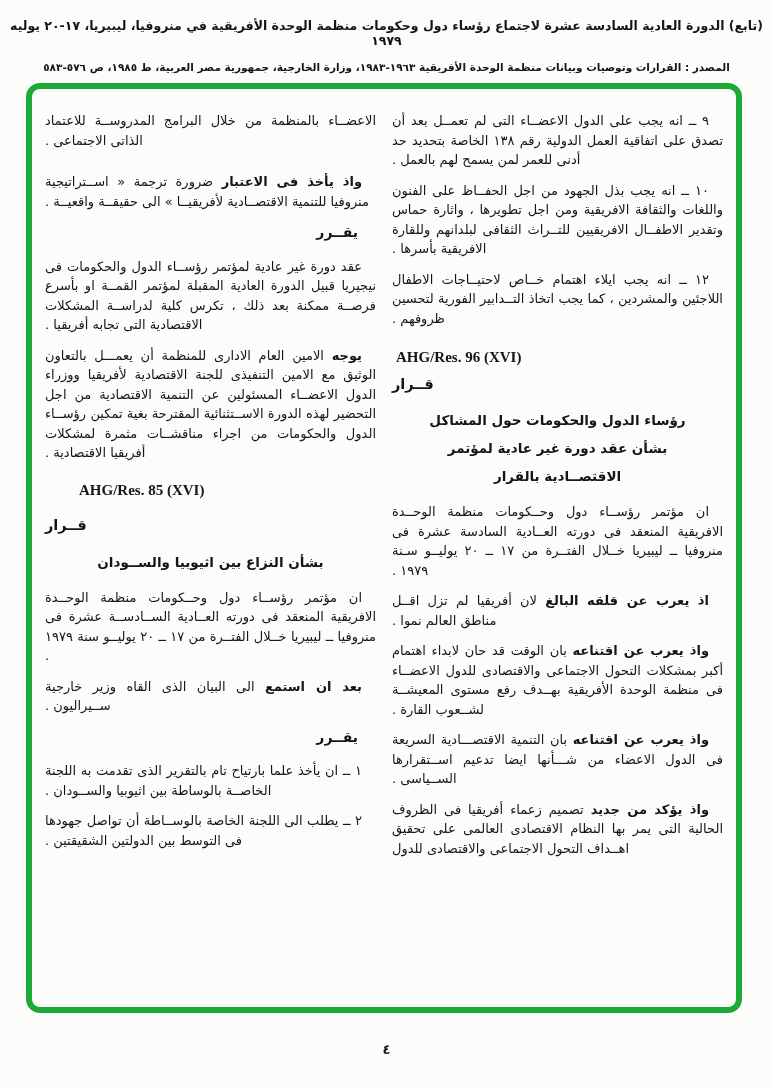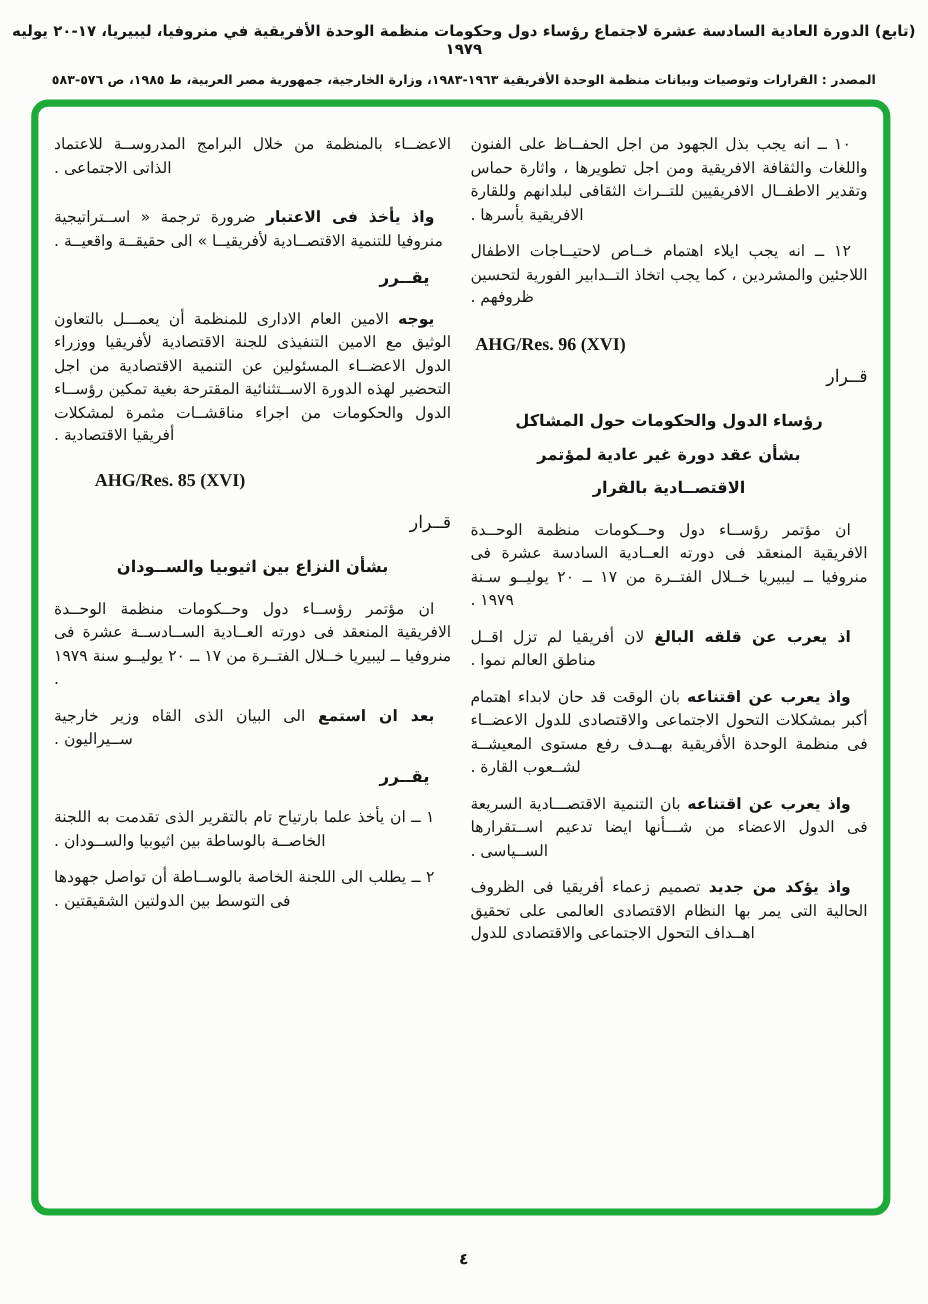--- a/index.html
+++ b/index.html
@@ -17,40 +17,41 @@
   .columns{display:flex;direction:rtl;gap:16px;padding:22px 13px 0;box-sizing:border-box;height:100%;}
   .col{flex:1;font-size:13px;line-height:19.5px;direction:rtl;}
   .p{margin:0 0 11px;text-align:justify;text-align-last:left;text-indent:14px;}
   .p.flush{text-indent:0;}
   .p.end{margin-bottom:0;}
   .lead{font-weight:bold;}
   .latin-inline{direction:ltr;unicode-bidi:embed;font-family:"Liberation Serif",serif;font-weight:bold;font-size:13.5px;}
   .ref-code{direction:ltr;text-align:left;font-family:"Liberation Serif",serif;font-weight:bold;
     font-size:15px;margin:20px 0 7px;padding-left:4px;}
   .col-left .ref-code{padding-left:34px;margin:18px 0 16px;}
-  .qarar-heading{text-align:right;font-weight:normal;font-size:14.5px;margin:0 0 12px;}
+  .qarar-heading{text-align:left;font-weight:bold;font-size:14.5px;margin:0 0 12px;}
   .sub-heading{text-align:center;font-weight:bold;font-size:13.5px;line-height:28px;margin:0;}
   .sub-heading.last{margin-bottom:12px;}
   .sub-heading.single{line-height:28px;margin-bottom:12px;}
   .decides-heading{font-weight:bold;font-size:14px;padding-right:18px;margin:12px 0 14px;}
   .page-number{position:absolute;bottom:30px;left:0;right:0;text-align:center;
     font-size:13px;font-weight:bold;direction:rtl;}
 </style>
 </head>
 <body>
 
 <header class="page-header">
   <p class="h-line1">(تابع) الدورة العادية السادسة عشرة لاجتماع رؤساء دول وحكومات منظمة الوحدة الأفريقية في منروفيا، ليبيريا، ١٧-٢٠ يوليه ١٩٧٩</p>
   <p class="h-line2">المصدر : القرارات وتوصيات وبيانات منظمة الوحدة الأفريقية ١٩٦٣-١٩٨٣، وزارة الخارجية، جمهورية مصر العربية، ط ١٩٨٥، ص ٥٧٦-٥٨٣</p>
 </header>
 
 <div class="doc-frame" style="border-color: rgb(28, 171, 56);">
   <div class="columns">
 
     <section class="col col-right">
+      <p class="p">٩ ــ انه يجب على الدول الاعضــاء التى لم تعمــل بعد أن تصدق على اتفاقية العمل الدولية رقم ١٣٨ الخاصة بتحديد حد أدنى للعمر لمن يسمح لهم بالعمل .</p>
       <p class="p">١٠ ــ انه يجب بذل الجهود من اجل الحفــاظ على الفنون واللغات والثقافة الافريقية ومن اجل تطويرها ، واثارة حماس وتقدير الاطفــال الافريقيين للتــراث الثقافى لبلدانهم وللقارة الافريقية بأسرها .</p>
       <p class="p">١٢ ــ انه يجب ايلاء اهتمام خــاص لاحتيــاجات الاطفال اللاجئين والمشردين ، كما يجب اتخاذ التــدابير الفورية لتحسين ظروفهم .</p>
 
       <div class="ref-code">AHG/Res. 96 (XVI)</div>
 
       <div class="qarar-heading">قــرار</div>
       <div class="sub-heading">رؤساء الدول والحكومات حول المشاكل</div>
       <div class="sub-heading">بشأن عقد دورة غير عادية لمؤتمر</div>
       <div class="sub-heading last">الاقتصــادية بالقرار</div>
 
@@ -66,20 +67,21 @@
     </section>
 
     <section class="col col-left">
       <p class="p flush" style="margin-bottom:22px">الاعضــاء بالمنظمة من خلال البرامج المدروســة للاعتماد الذاتى الاجتماعى .</p>
 
 
       <p class="p"><span class="lead">واذ يأخذ فى الاعتبار</span> <span>ضرورة ترجمة « اســتراتيجية منروفيا للتنمية الاقتصــادية لأفريقيــا » الى حقيقــة واقعيــة .</span></p>
 
       <div class="decides-heading">يقــرر</div>
 
+      <p class="p">عقد دورة غير عادية لمؤتمر رؤســاء الدول والحكومات فى نيجيريا قبيل الدورة العادية المقبلة لمؤتمر القمــة او بأسرع فرصــة ممكنة بعد ذلك ، تكرس كلية لدراســة المشكلات الاقتصادية التى تجابه أفريقيا .</p>
 
       <p class="p"><span class="lead">يوجه</span> <span>الامين العام الادارى للمنظمة أن يعمـــل بالتعاون الوثيق مع الامين التنفيذى للجنة الاقتصادية لأفريقيا ووزراء الدول الاعضــاء المسئولين عن التنمية الاقتصادية من اجل التحضير لهذه الدورة الاســتثنائية المقترحة بغية تمكين رؤســاء الدول والحكومات من اجراء مناقشــات مثمرة لمشكلات أفريقيا الاقتصادية .</span></p>
 
       <div class="ref-code">AHG/Res. 85 (XVI)</div>
 
       <div class="qarar-heading">قــرار</div>
       <div class="sub-heading single">بشأن النزاع بين اثيوبيا والســودان</div>
 
       <p class="p">ان مؤتمر رؤســاء دول وحــكومات منظمة الوحــدة الافريقية المنعقد فى دورته العــادية الســادســة عشرة فى منروفيا ــ ليبيريا خــلال الفتــرة من ١٧ ــ ٢٠ يوليــو سنة ١٩٧٩ .</p>
 

